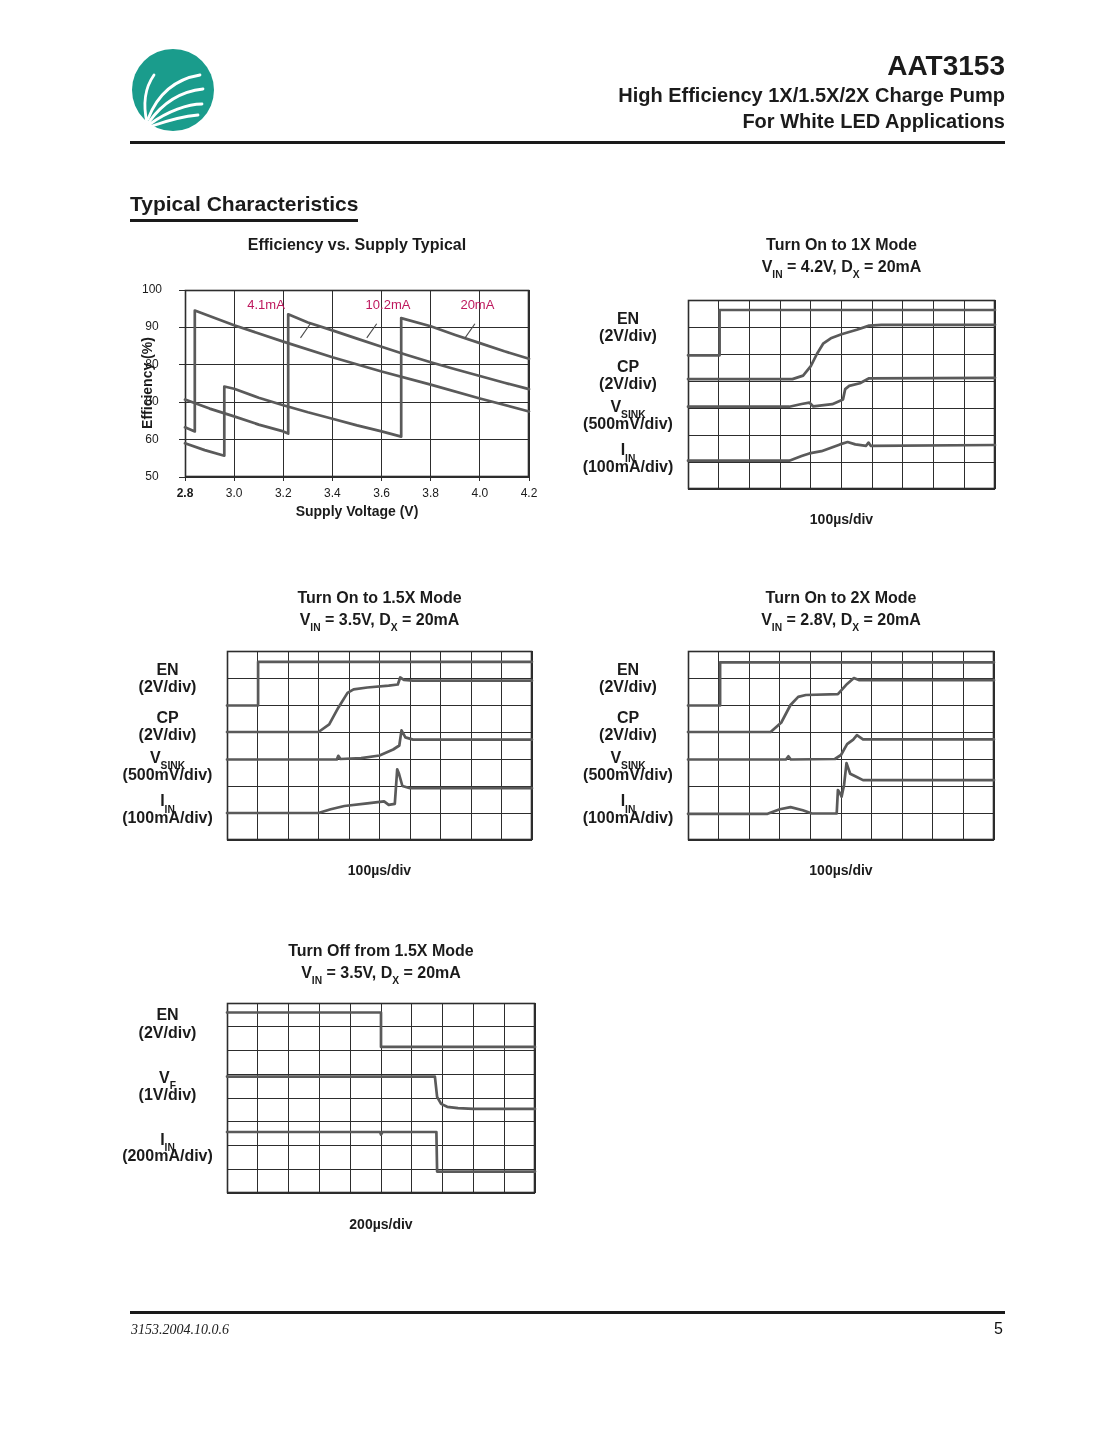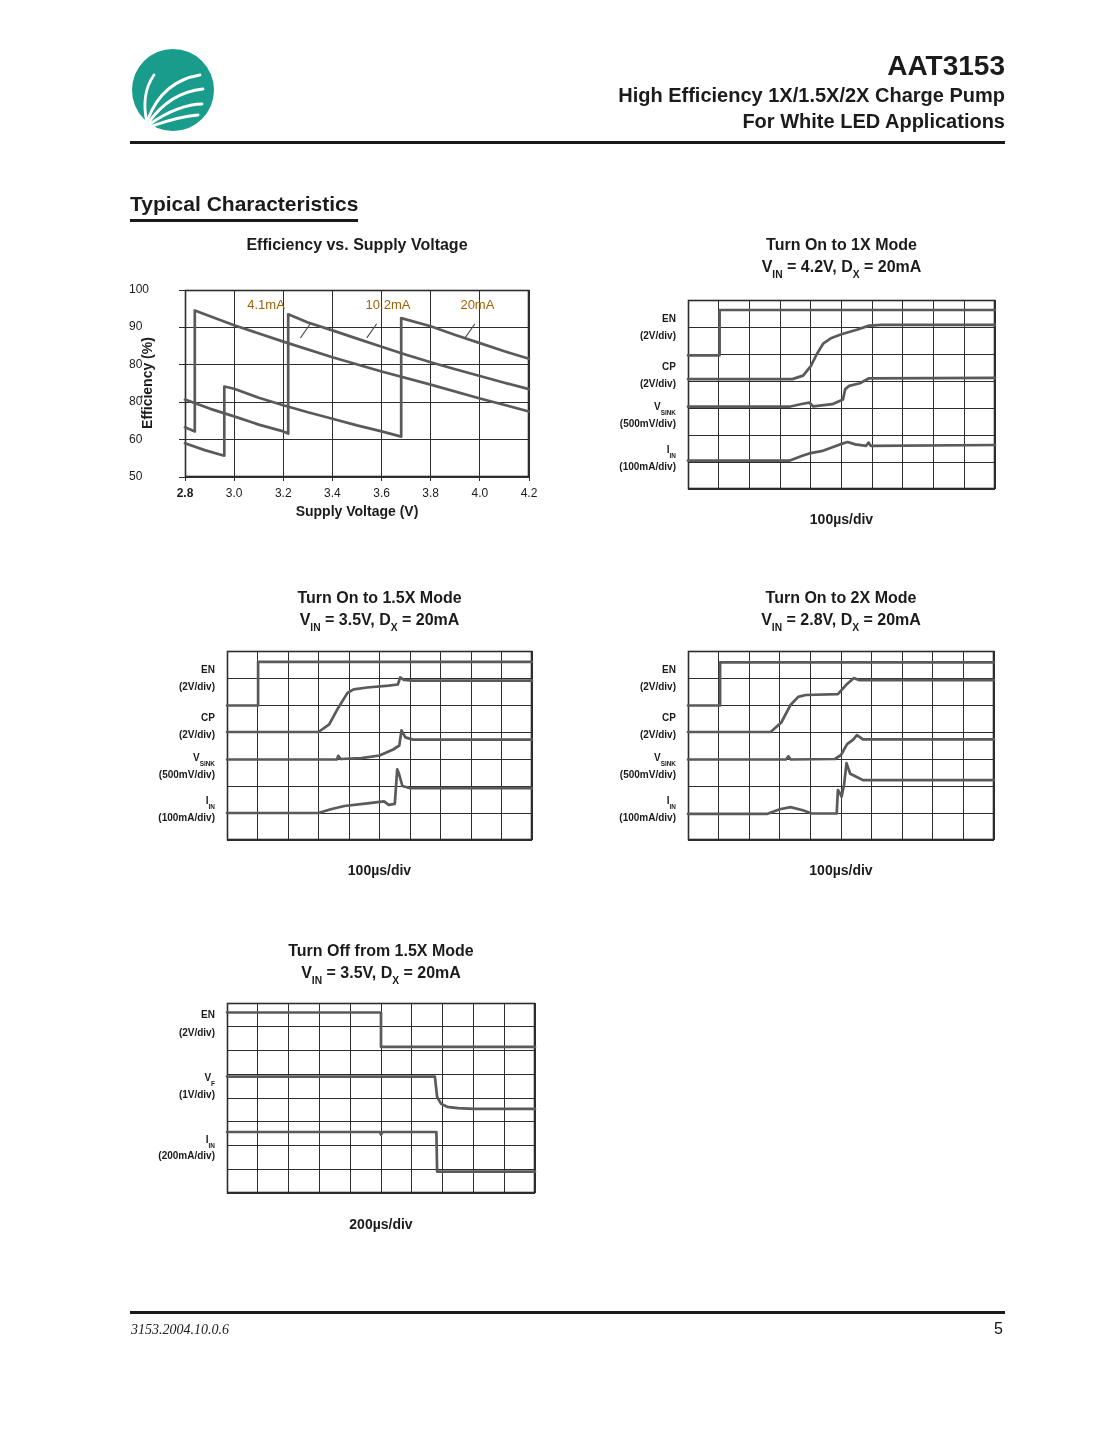--- a/index.html
+++ b/index.html
@@ -20,28 +20,28 @@
   .sect-title{position:absolute;left:130px;top:192px;font-size:21px;font-weight:700;
               border-bottom:3px solid #1a1a1a;padding-bottom:3px;}
 
   
   .chart{position:absolute;}
   .ct-title,.ct-sub{position:absolute;text-align:center;font-size:16px;font-weight:700;line-height:20px;}
   .plot{position:absolute;}
   .plot svg{position:absolute;left:0;top:0;overflow:visible;display:block;}
   .timebase{position:absolute;text-align:center;font-size:14px;font-weight:700;}
   .sc-labels{position:absolute;left:0;top:0;height:100%;}
-  .sc-label-line{position:absolute;right:6px;left:0;text-align:right;font-size:10px;font-weight:700;
+  .sc-label-line{position:absolute;right:6px;left:0;text-align:center;font-size:16px;font-weight:700;
                  line-height:16px;white-space:nowrap;}
   sub{font-size:64%;font-weight:inherit;position:relative;top:2px;line-height:0;}
 
   
-  .tick-y{position:absolute;width:46px;text-align:left;font-size:12px;}
+  .tick-y{position:absolute;width:46px;text-align:center;font-size:12px;}
   .tick-x{position:absolute;width:44px;text-align:center;font-size:12px;}
-  .anno{position:absolute;width:84px;text-align:center;font-size:13px;color:#a16207;}
+  .anno{position:absolute;width:84px;text-align:center;font-size:13px;color:#be185d;}
   .axis-xlabel{position:absolute;text-align:center;font-size:14px;font-weight:700;}
   .axis-ylabel{position:absolute;font-size:14px;font-weight:700;text-align:center;}
 
   
   #chart-eff{left:130px;top:228px;width:420px;height:315px;}
   #chart-eff .ct-title{left:55px;top:7px;width:344px;}
   #chart-eff .plot{left:55px;top:62px;width:344px;height:187px;}
   #chart-eff .axis-xlabel{left:55px;top:275px;width:344px;}
   #chart-eff .axis-ylabel{left:-77px;top:147px;width:187px;transform:rotate(-90deg);}
 
@@ -97,21 +97,21 @@
   <div class="pnblock">
     <div class="pn">AAT3153</div>
     <div class="pnsub">High Efficiency 1X/1.5X/2X Charge Pump</div>
     <div class="pnsub">For White LED Applications</div>
   </div>
   <div class="hdr-rule"></div>
 
   <div class="sect-title">Typical Characteristics</div>
 
   <div class="chart" id="chart-eff">
-    <div class="ct-title">Efficiency vs. Supply Voltage</div>
+    <div class="ct-title">Efficiency vs. Supply Typical</div>
     <div class="axis-ylabel">Efficiency (%)</div>
     <div class="plot">
         <svg viewBox="0 0 344 187" width="344" height="187">
           <g stroke="#2d2d2d" stroke-width="1" shape-rendering="crispEdges">
             <line x1="0" y1="0" x2="0" y2="187"></line>
             <line x1="0" y1="0" x2="0" y2="5"></line>
             <line x1="0" y1="187" x2="0" y2="191"></line>
             <line x1="49.14285714285718" y1="0" x2="49.14285714285718" y2="187"></line>
             <line x1="49.14285714285718" y1="0" x2="49.14285714285718" y2="5"></line>
             <line x1="49.14285714285718" y1="187" x2="49.14285714285718" y2="191"></line>

